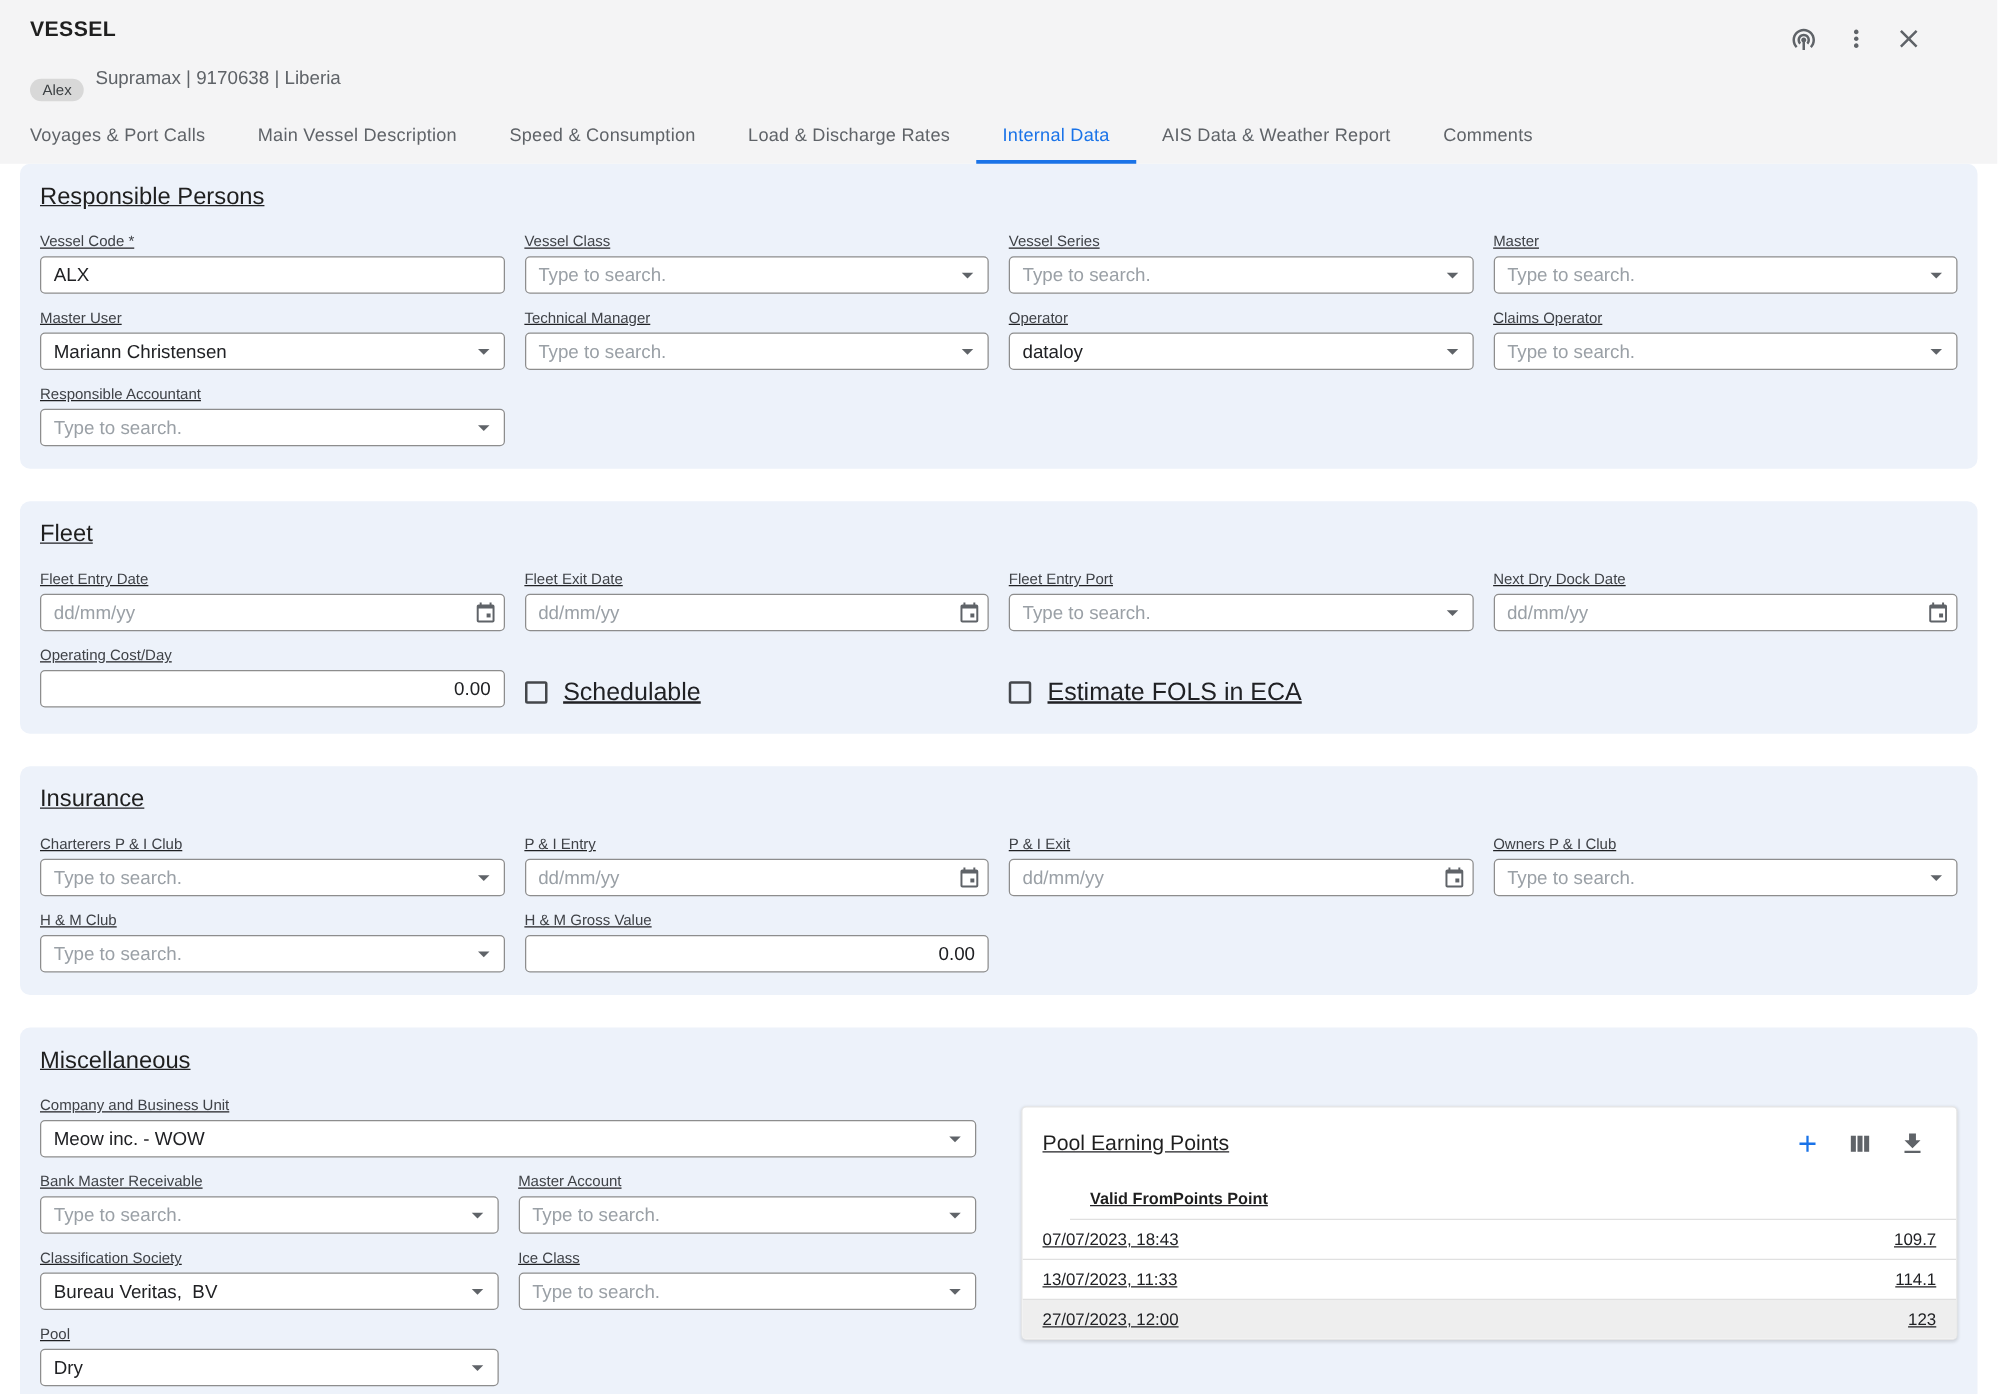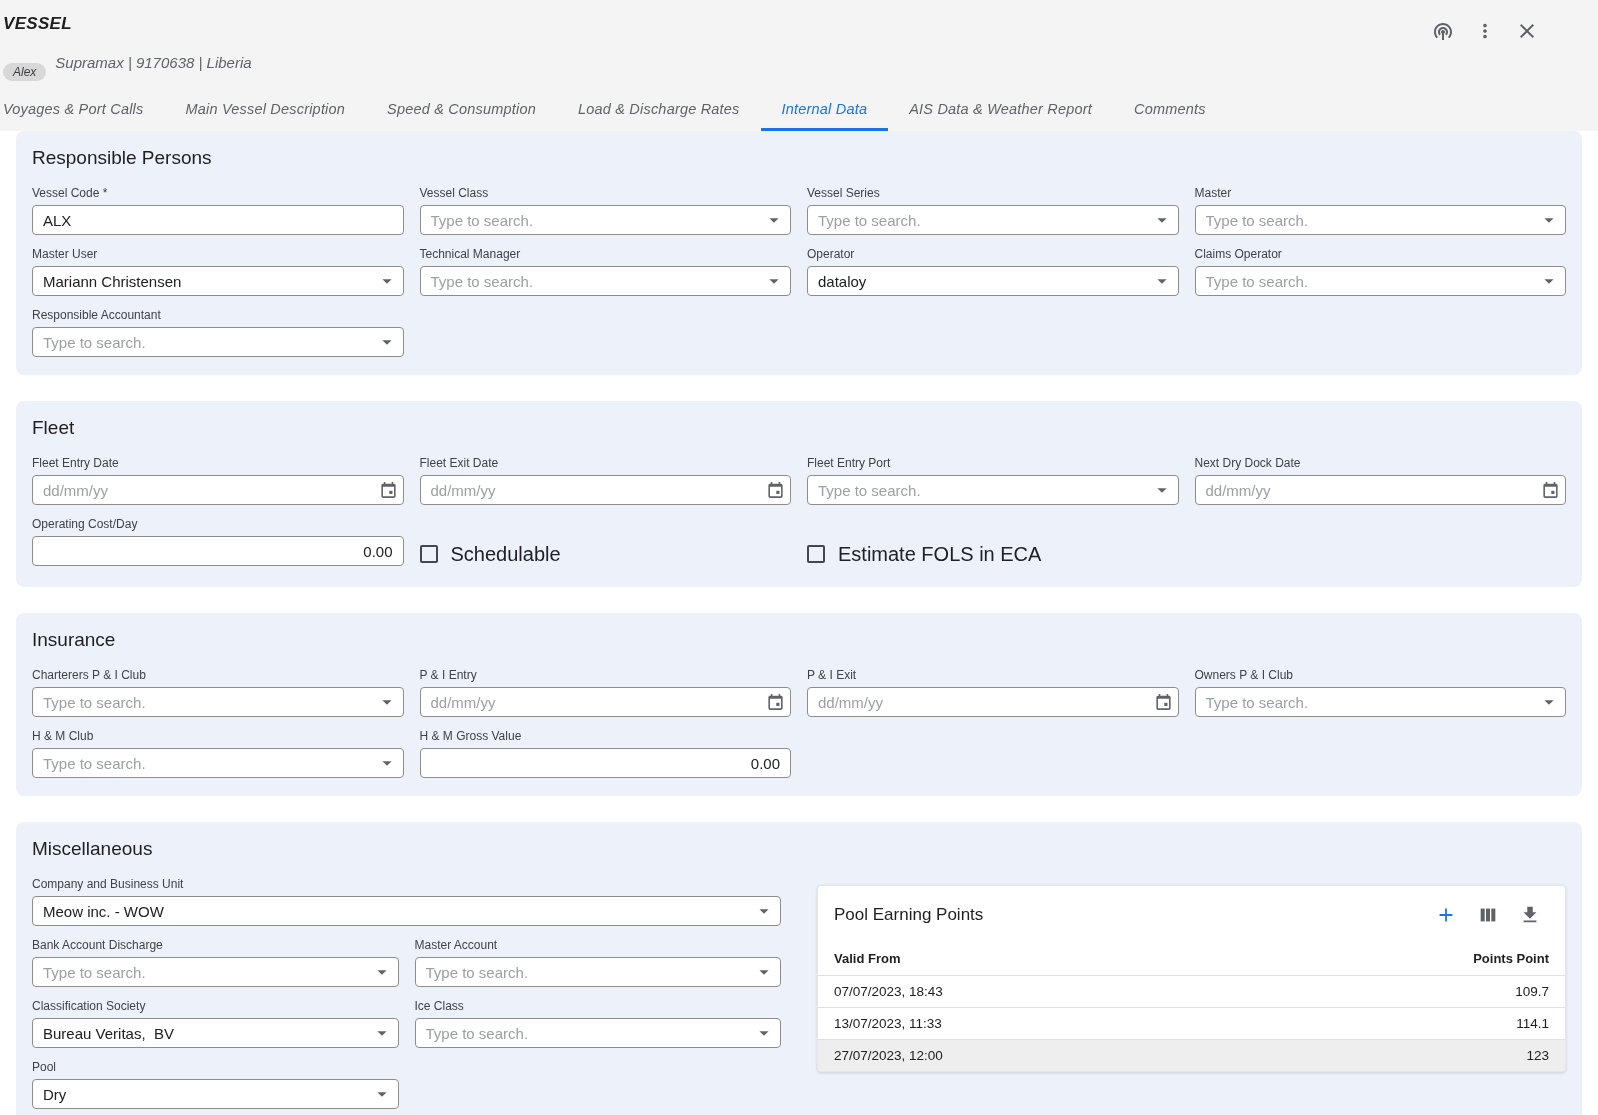--- a/index.html
+++ b/index.html
@@ -3,21 +3,21 @@
 <meta charset="utf-8">
 <style>
   * { box-sizing: border-box; margin: 0; padding: 0; }
   html, body { background: #ffffff; }
   body {
     width: 1598px; min-height: 1115px; position: relative;
     font-family: "Liberation Sans", "DejaVu Sans", sans-serif;
     color: #202124;
   }
   
-  .app-header { background: #f4f4f5; padding: 14px 0 0 3px; position: relative; font-style: italic; }
+  .app-header { background: #f4f4f5; padding: 14px 0 0 24px; position: relative; }
   .page-title { font-size: 17px; font-weight: 700; letter-spacing: .3px; color: #1f1f1f; }
   .subtitle-row { display: flex; align-items: center; gap: 9px; margin-top: 9px; }
   .badge {
     background: #d8d8d8; color: #3c4043; font-size: 12px;
     padding: 3px 10px; border-radius: 11px; line-height: 1; margin-top: 20px;
   }
   .subtitle { font-size: 15px; color: #5f6368; }
   .header-icons { position: absolute; top: 18px; right: 58px; display: flex; align-items: center; gap: 16px; }
   .icon-btn { width: 26px; height: 26px; display: flex; align-items: center; justify-content: center; cursor: pointer; }
   .icon-btn svg { fill: #5f6368; }
@@ -25,21 +25,21 @@
   .tab-bar { display: flex; margin-top: 8px; }
   .tab {
     padding: 12px 21px 11px; font-size: 14.5px; color: #5f6368; cursor: pointer;
     border-bottom: 3px solid transparent; white-space: nowrap; letter-spacing: .2px;
   }
   .tab:first-child { padding-left: 0; }
   .tab.active { color: #1a73e8; border-bottom-color: #1a73e8; }
   
   .section {
     background: #edf2fa; border-radius: 8px;
-    margin: 0 16px 26px; padding: 16px 16px 18px;
+    margin: 0 16px 26px; padding: 16px 16px 18px; text-decoration: underline;
   }
   .section:first-of-type { margin-top: 17px; }
   .section-title { font-size: 19px; font-weight: 400; color: #1f1f1f; margin-bottom: 17px; }
   .grid4 { display: grid; grid-template-columns: repeat(4, 1fr); column-gap: 16px; row-gap: 12px; }
   .grid2 { display: grid; grid-template-columns: 1fr 1fr; column-gap: 16px; row-gap: 12px; }
   .field {}
   .field-label { font-size: 12px; color: #3f4247; margin-bottom: 5px; white-space: nowrap; }
   .control { position: relative; height: 30px; }
   .control input {
     width: 100%; height: 30px; border: 1px solid #8d8d8d; border-radius: 4px;
@@ -65,22 +65,22 @@
   
   .card {
     background: #ffffff; border: 1px solid #e6e6e6; border-radius: 4px;
     box-shadow: 0 1px 3px rgba(0,0,0,.14); margin-top: 8px; overflow: hidden;
   }
   .card-header { display: flex; align-items: center; justify-content: space-between; padding: 18px 24px 12px 16px; }
   .card-title { font-size: 17px; color: #1f1f1f; }
   .card-actions { display: flex; align-items: center; gap: 20px; }
   .card-actions .icon-btn { width: 22px; height: 22px; }
   .t-head {
-    display: flex; justify-content: space-between; padding: 13px 16px 9px;
-    font-size: 13px; font-weight: 700; color: #1f1f1f; border-bottom: 1px solid #e0e0e0;
+    display: flex; justify-content: flex-start; padding: 13px 16px 9px;
+    font-size: 13px; font-weight: 700; color: #1f1f1f; border-bottom: 1px solid #e0e0e0; margin-left: 38px;
   }
   .t-row {
     display: flex; justify-content: space-between; padding: 8px 16px;
     font-size: 13.5px; color: #202124; border-bottom: 1px solid #e0e0e0; cursor: pointer;
   }
   .t-row:last-child { border-bottom: none; }
   .t-row.highlight { background: #eeeeee; justify-content: space-between; }
   .t-cell-right { text-align: right; }
 </style>
 </head>
@@ -332,21 +332,21 @@
       <div class="field span2">
         <div class="field-label">Company and Business Unit</div>
         <div class="control has-arrow"><input value="Meow inc. - WOW" style="">
           <span class="ctl-icon">
               <svg viewBox="0 0 24 24" width="22" height="22">
                 <path d="M7 10l5 5 5-5z"></path>
               </svg>
             </span></div>
       </div>
       <div class="field">
-        <div class="field-label">Bank Account Discharge</div>
+        <div class="field-label">Bank Master Receivable</div>
         <div class="control has-arrow"><input placeholder="Type to search." style="">
           <span class="ctl-icon">
               <svg viewBox="0 0 24 24" width="22" height="22">
                 <path d="M7 10l5 5 5-5z"></path>
               </svg>
             </span></div>
       </div>
       <div class="field">
         <div class="field-label">Master Account</div>
         <div class="control has-arrow"><input placeholder="Type to search." style="">

